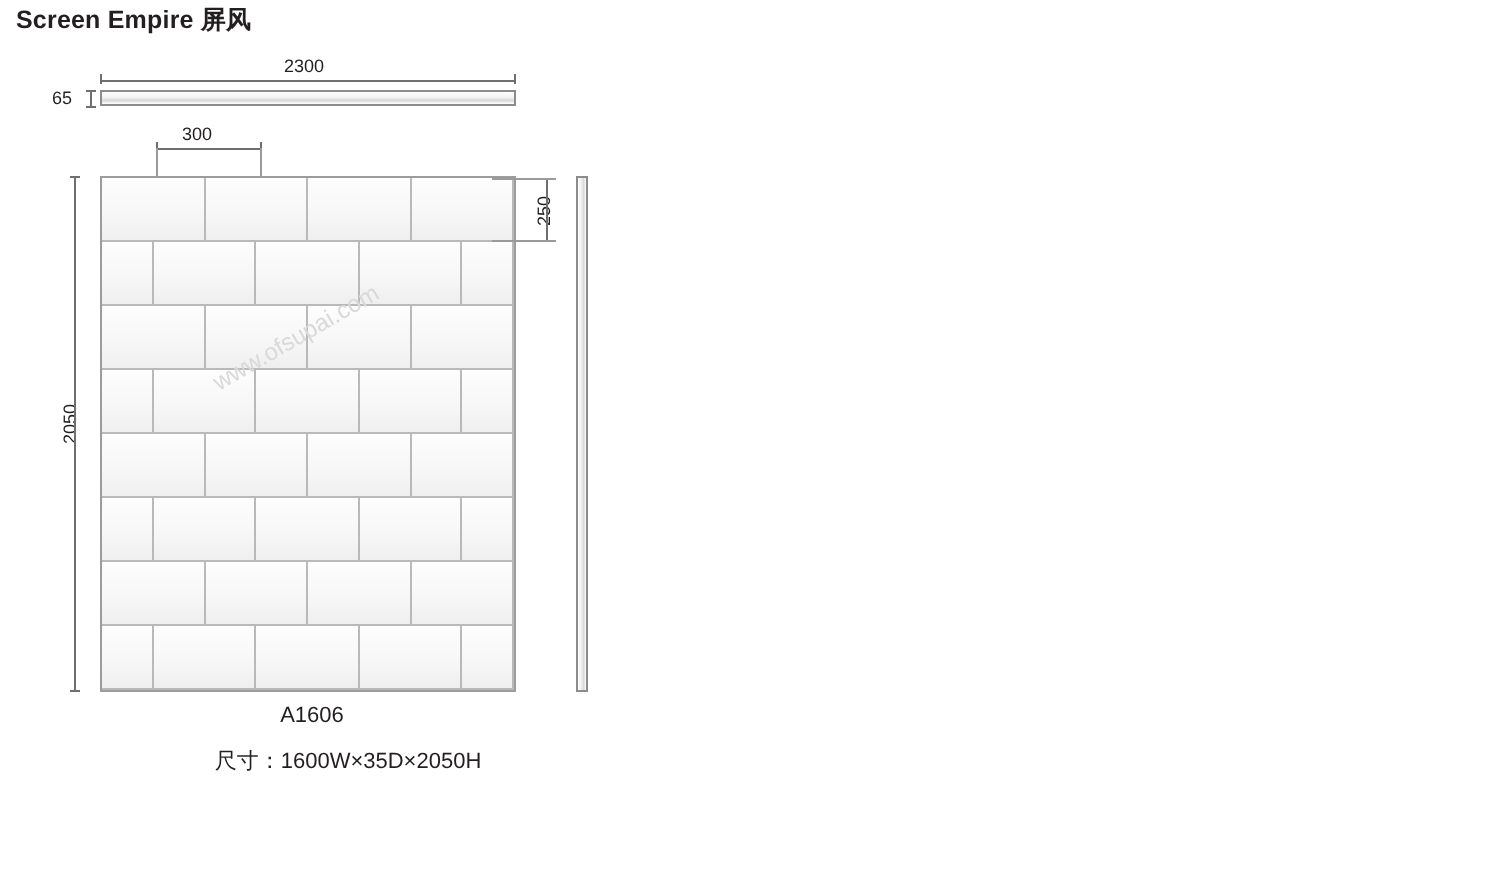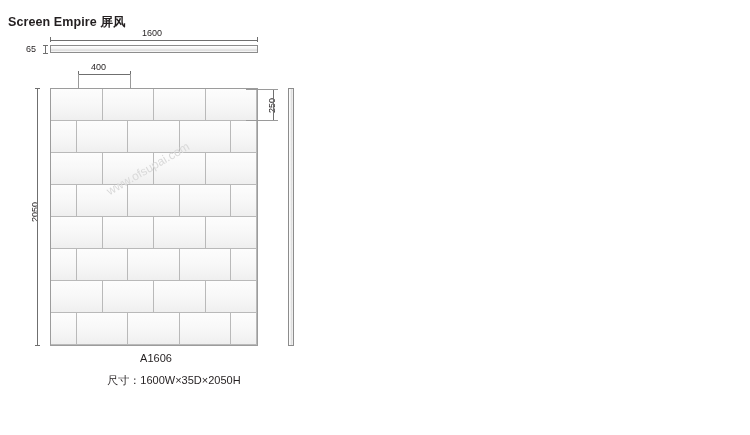--- a/index.html
+++ b/index.html
@@ -19,21 +19,20 @@
   
   .title {
     position: absolute;
     left: 8px;
     top: 2px;
     font-size: 12.5px;
     font-weight: bold;
     letter-spacing: 0.1px;
     color: #231f20;
     white-space: nowrap;
-    margin-top: 12px;
   }
 
   
   .dim-text {
     position: absolute;
     font-size: 9px;
     color: #231f20;
     white-space: nowrap;
   }
   .dim-text.vert {
@@ -140,31 +139,31 @@
   #model-code { left: 108px; top: 352px; width: 96px; }
   #size-spec  { left: 84px;  top: 373px; width: 180px; }
 </style>
 </head>
 <body>
 
 <div class="title">Screen Empire 屏风</div>
 
 <div id="plan-view"></div>
 
-<div class="dim-text" style="left:142px; top:28px;">1600</div>
+<div class="dim-text" style="left:142px; top:28px;">2300</div>
 <div class="dim-line-h" style="left:50px; top:40px; width:208px;"></div>
 <div class="tick tick-v" style="left:50px; top:37px;"></div>
 <div class="tick tick-v" style="left:257px; top:37px;"></div>
 
 <div class="dim-text" style="left:26px; top:44px;">65</div>
 <div class="dim-line-v" style="left:45px; top:45px; height:9px;"></div>
 <div class="tick tick-h" style="left:43px; top:45px;"></div>
 <div class="tick tick-h" style="left:43px; top:53px;"></div>
 
-<div class="dim-text" style="left:91px; top:62px;">400</div>
+<div class="dim-text" style="left:91px; top:62px;">300</div>
 <div class="dim-line-h" style="left:78px; top:74px; width:52px;"></div>
 <div class="tick tick-v" style="left:78px; top:71px;"></div>
 <div class="tick tick-v" style="left:130px; top:71px;"></div>
 <div class="ext-line" style="left:78px; top:74px; width:1px; height:16px;"></div>
 <div class="ext-line" style="left:130px; top:74px; width:1px; height:16px;"></div>
 
 <div id="elevation">
     <div class="brick-row" style="top: 0px; height: 32px;">
       <div class="brick" style="left: 0px; width: 0px;"></div>
       <div class="brick" style="left: 0px; width: 51.5px;"></div>

